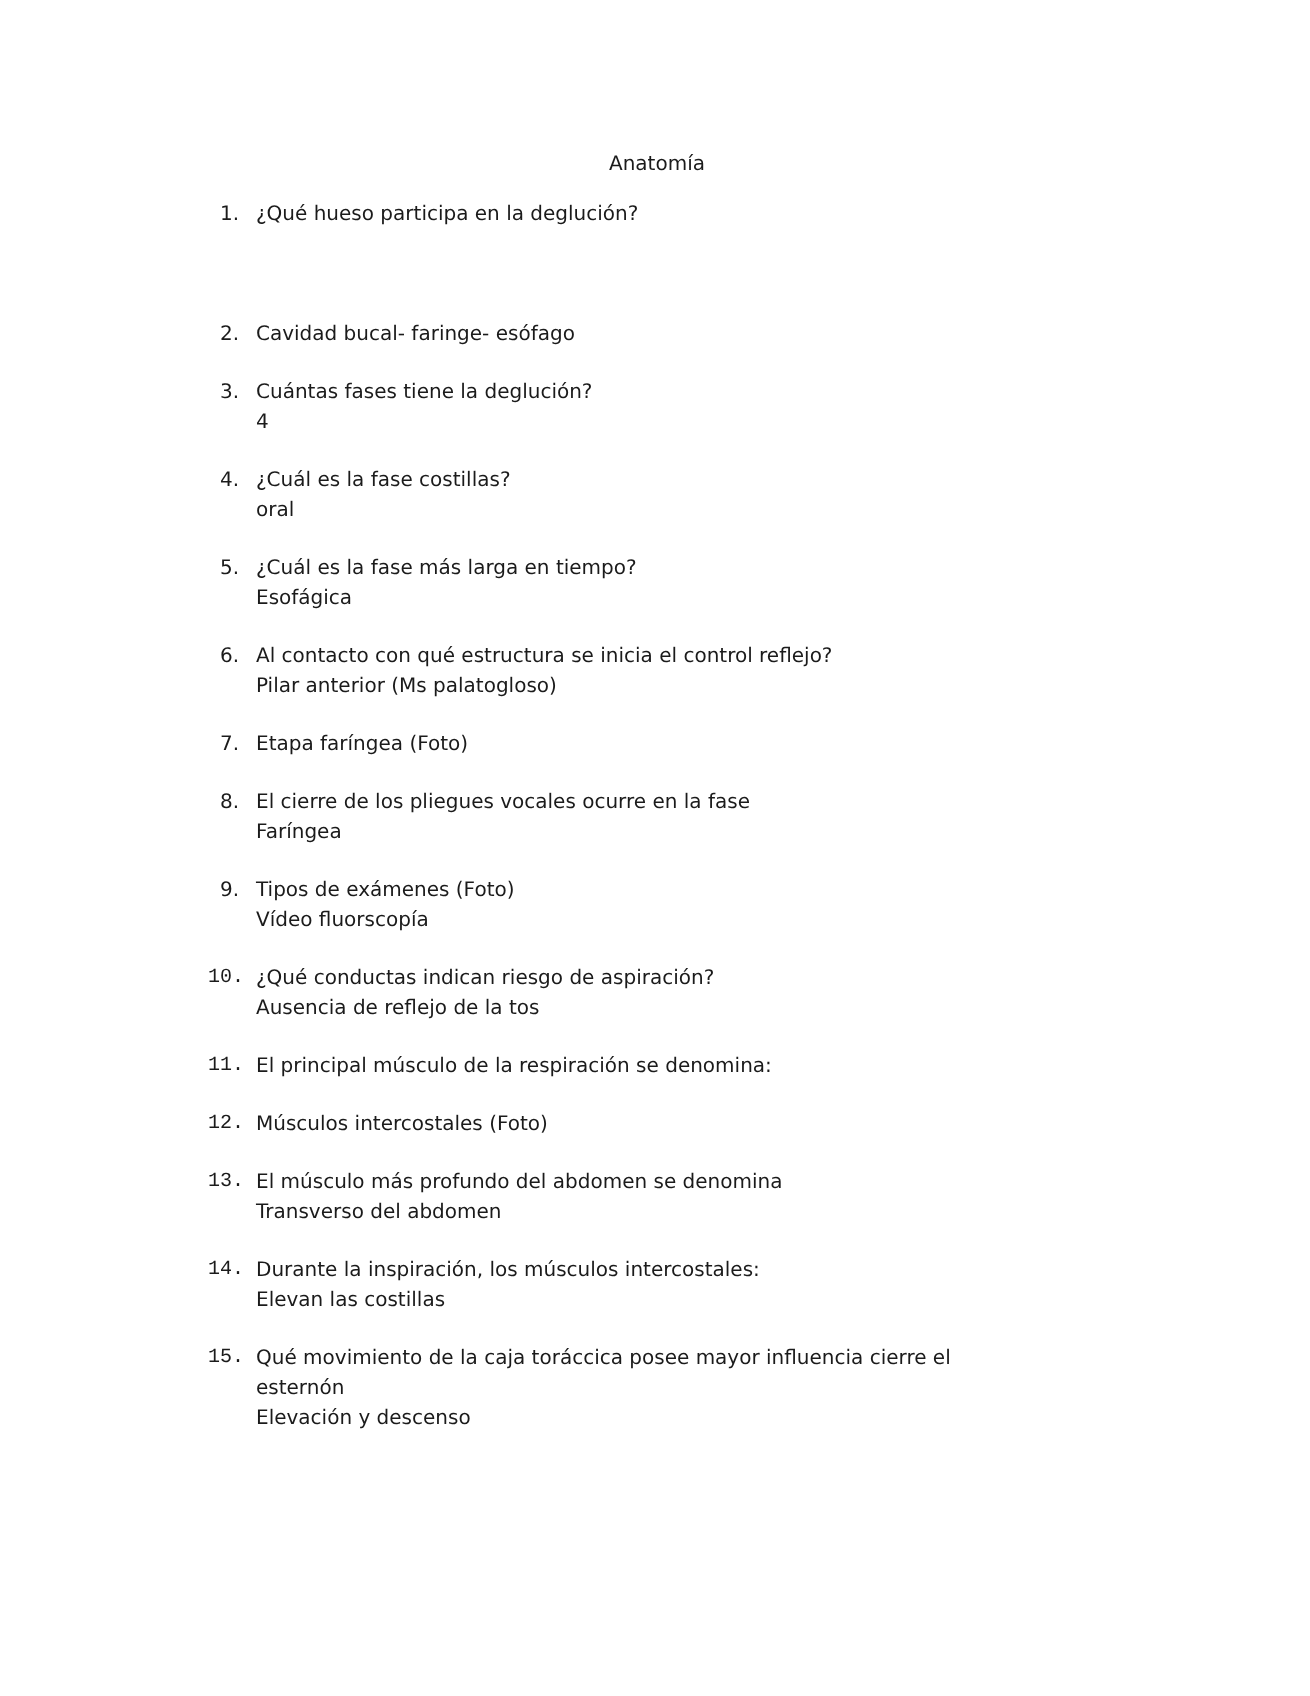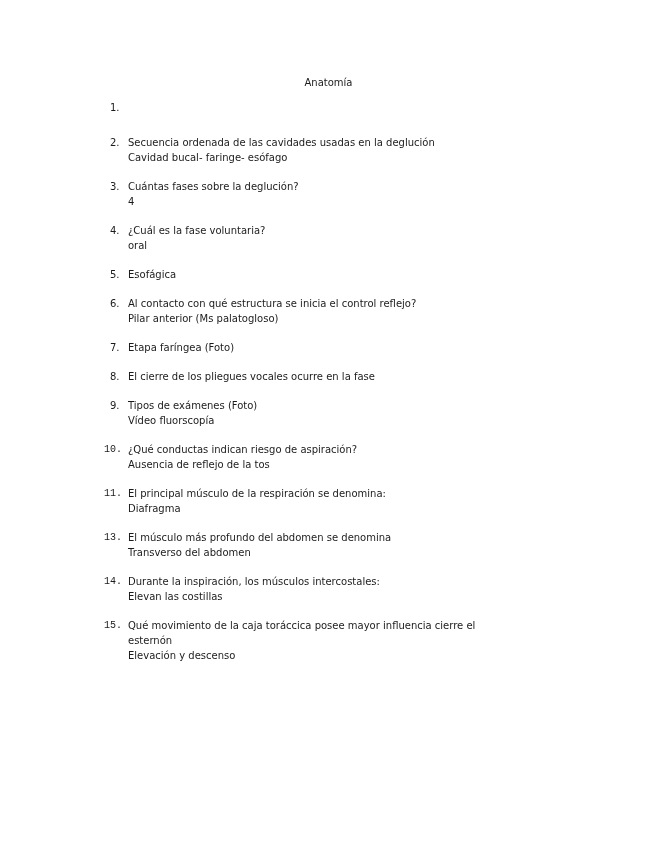--- a/index.html
+++ b/index.html
@@ -48,79 +48,84 @@
 </style>
 </head>
 <body>
 
 <div class="page">
 
   <div class="doc-title">Anatomía</div>
 
   <div class="item gap-after">
     <span class="num">1.</span>
+    <div class="line">¿Qué hueso participa en la deglución?</div>
   </div>
 
   <div class="item">
     <span class="num">2.</span>
-    <div class="line">Secuencia ordenada de las cavidades usadas en la deglución</div>
     <div class="line">Cavidad bucal- faringe- esófago</div>
   </div>
 
   <div class="item">
     <span class="num">3.</span>
-    <div class="line">Cuántas fases sobre la deglución?</div>
+    <div class="line">Cuántas fases tiene la deglución?</div>
     <div class="line">4</div>
   </div>
 
   <div class="item">
     <span class="num">4.</span>
-    <div class="line">¿Cuál es la fase voluntaria?</div>
+    <div class="line">¿Cuál es la fase costillas?</div>
     <div class="line">oral</div>
   </div>
 
   <div class="item">
     <span class="num">5.</span>
+    <div class="line">¿Cuál es la fase más larga en tiempo?</div>
     <div class="line">Esofágica</div>
   </div>
 
   <div class="item">
     <span class="num">6.</span>
     <div class="line">Al contacto con qué estructura se inicia el control reflejo?</div>
     <div class="line">Pilar anterior (Ms palatogloso)</div>
   </div>
 
   <div class="item">
     <span class="num">7.</span>
     <div class="line">Etapa faríngea (Foto)</div>
   </div>
 
   <div class="item">
     <span class="num">8.</span>
     <div class="line">El cierre de los pliegues vocales ocurre en la fase</div>
+    <div class="line">Faríngea</div>
   </div>
 
   <div class="item">
     <span class="num">9.</span>
     <div class="line">Tipos de exámenes (Foto)</div>
     <div class="line">Vídeo fluorscopía</div>
   </div>
 
   <div class="item wide">
     <span class="num">10.</span>
     <div class="line">¿Qué conductas indican riesgo de aspiración?</div>
     <div class="line">Ausencia de reflejo de la tos</div>
   </div>
 
   <div class="item wide">
     <span class="num">11.</span>
     <div class="line">El principal músculo de la respiración se denomina:</div>
-    <div class="line">Diafragma</div>
   </div>
 
+  <div class="item wide">
+    <span class="num">12.</span>
+    <div class="line">Músculos intercostales (Foto)</div>
+  </div>
 
   <div class="item wide">
     <span class="num">13.</span>
     <div class="line">El músculo más profundo del abdomen se denomina</div>
     <div class="line">Transverso del abdomen</div>
   </div>
 
   <div class="item wide">
     <span class="num">14.</span>
     <div class="line">Durante la inspiración, los músculos intercostales:</div>

